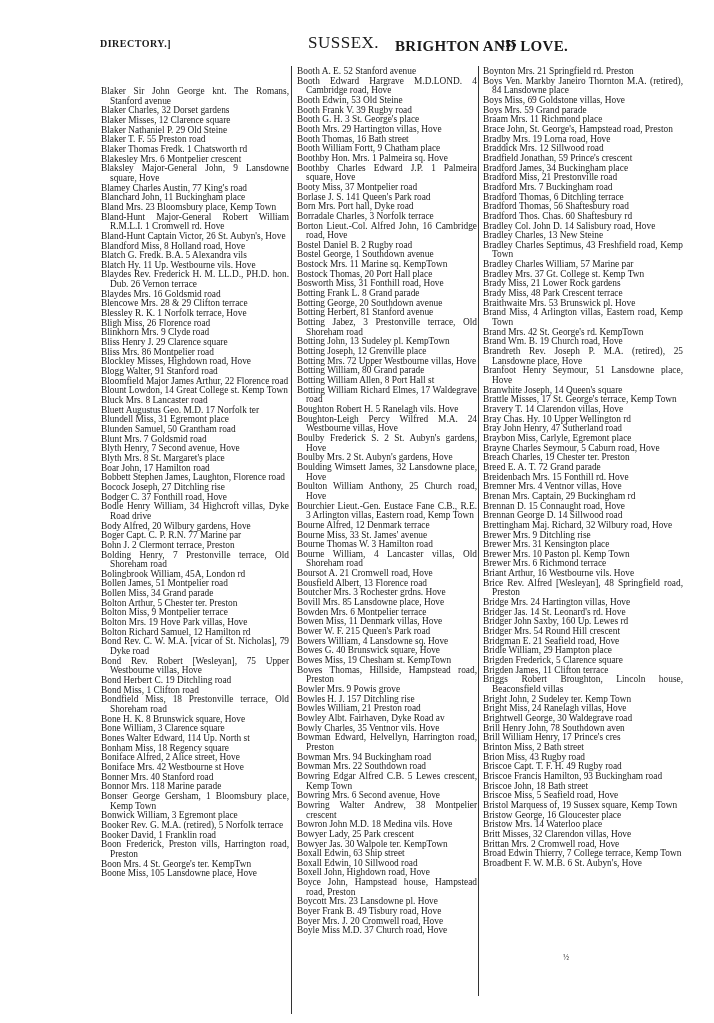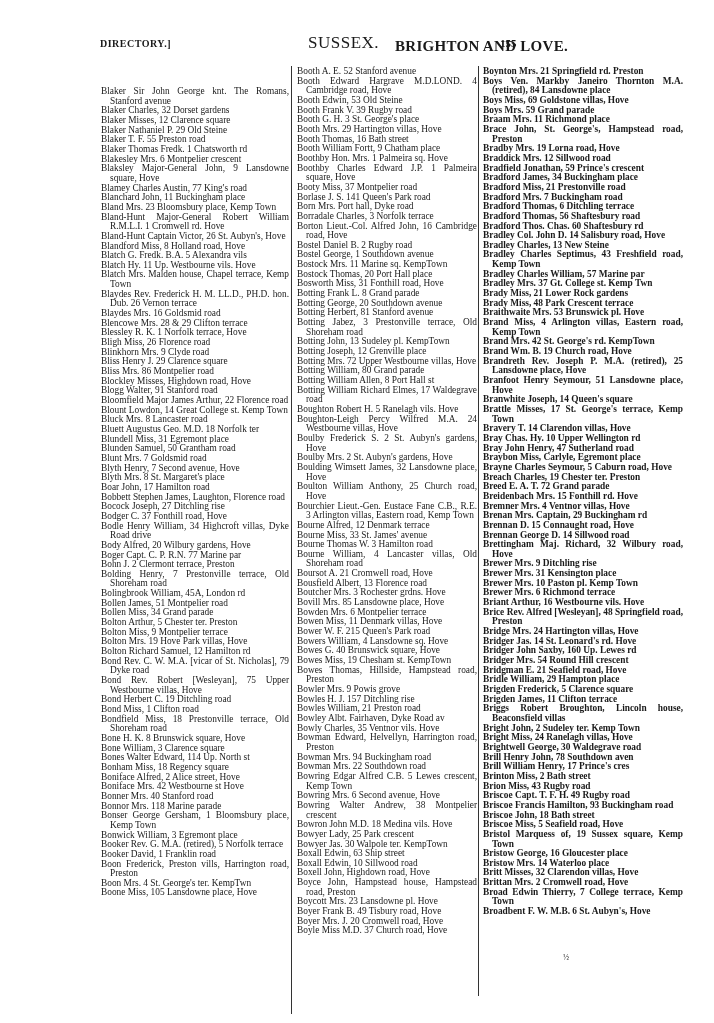--- a/index.html
+++ b/index.html
@@ -6,21 +6,21 @@
   body { width:714px; height:1023px; position:relative; overflow:hidden;
          font-family:"Liberation Serif", "DejaVu Serif", serif; color:#1a1a1a; }
   .header { position:absolute; top:36px; left:100px; width:585px; height:20px; }
   .hdr-left { position:absolute; left:0; top:2px; font-size:10px; font-weight:bold; letter-spacing:0.5px; }
   .hdr-center { position:absolute; left:208px; top:-3px; font-size:17px; letter-spacing:0.5px; }
   .hdr-right { position:absolute; left:295px; top:2px; font-size:15px; font-weight:bold; letter-spacing:0.3px; }
   .hdr-page { position:absolute; left:400px; top:1px; font-size:11px; font-weight:bold; }
   .col { position:absolute; top:67px; font-size:9.35px; line-height:9.65px; }
   .col1 { left:101px; width:188px;margin-top:20px; }
   .col2 { left:297px; width:180px; }
-  .col3 { left:483px; width:200px;font-weight:bold; }
+  .col3 { left:483px; width:200px; }
   .entry { padding-left:9px; text-indent:-9px; text-align:justify; text-align-last:left; white-space:normal; }
   .divider { position:absolute; top:66px; width:0; border-left:1px solid #333; }
   .div1 { left:291px; height:948px; }
   .div2 { left:478px; height:930px; }
   .footer-mark { position:absolute; top:953px; left:563px; font-size:8px; }
 </style>
 </head>
 <body>
 
 <div class="header">
@@ -40,35 +40,34 @@
     <div class="entry">Blakesley Mrs. 6 Montpelier crescent</div>
     <div class="entry">Blaksley Major-General John, 9 Lansdowne square, Hove</div>
     <div class="entry">Blamey Charles Austin, 77 King's road</div>
     <div class="entry">Blanchard John, 11 Buckingham place</div>
     <div class="entry">Bland Mrs. 23 Bloomsbury place, Kemp Town</div>
     <div class="entry">Bland-Hunt Major-General Robert William R.M.L.I. 1 Cromwell rd. Hove</div>
     <div class="entry">Bland-Hunt Captain Victor, 26 St. Aubyn's, Hove</div>
     <div class="entry">Blandford Miss, 8 Holland road, Hove</div>
     <div class="entry">Blatch G. Fredk. B.A. 5 Alexandra vils</div>
     <div class="entry">Blatch Hy. 11 Up. Westbourne vils. Hove</div>
-    <div class="entry">Blatch Mrs. Malden house, Chapel terrace, Kemp Town</div>
     <div class="entry">Blaydes Rev. Frederick H. M. LL.D., PH.D. hon. Dub. 26 Vernon terrace</div>
     <div class="entry">Blaydes Mrs. 16 Goldsmid road</div>
     <div class="entry">Blencowe Mrs. 28 &amp; 29 Clifton terrace</div>
     <div class="entry">Blessley R. K. 1 Norfolk terrace, Hove</div>
     <div class="entry">Bligh Miss, 26 Florence road</div>
     <div class="entry">Blinkhorn Mrs. 9 Clyde road</div>
     <div class="entry">Bliss Henry J. 29 Clarence square</div>
     <div class="entry">Bliss Mrs. 86 Montpelier road</div>
     <div class="entry">Blockley Misses, Highdown road, Hove</div>
     <div class="entry">Blogg Walter, 91 Stanford road</div>
     <div class="entry">Bloomfield Major James Arthur, 22 Florence road</div>
     <div class="entry">Blount Lowdon, 14 Great College st. Kemp Town</div>
     <div class="entry">Bluck Mrs. 8 Lancaster road</div>
-    <div class="entry">Bluett Augustus Geo. M.D. 18 Norfolk ter</div>
+    <div class="entry">Bluett Augustus Geo. M.D. 17 Norfolk ter</div>
     <div class="entry">Blundell Miss, 31 Egremont place</div>
     <div class="entry">Blunden Samuel, 50 Grantham road</div>
     <div class="entry">Blunt Mrs. 7 Goldsmid road</div>
     <div class="entry">Blyth Henry, 7 Second avenue, Hove</div>
     <div class="entry">Blyth Mrs. 8 St. Margaret's place</div>
     <div class="entry">Boar John, 17 Hamilton road</div>
     <div class="entry">Bobbett Stephen James, Laughton, Florence road</div>
     <div class="entry">Bocock Joseph, 27 Ditchling rise</div>
     <div class="entry">Bodger C. 37 Fonthill road, Hove</div>
     <div class="entry">Bodle Henry William, 34 Highcroft villas, Dyke Road drive</div>

